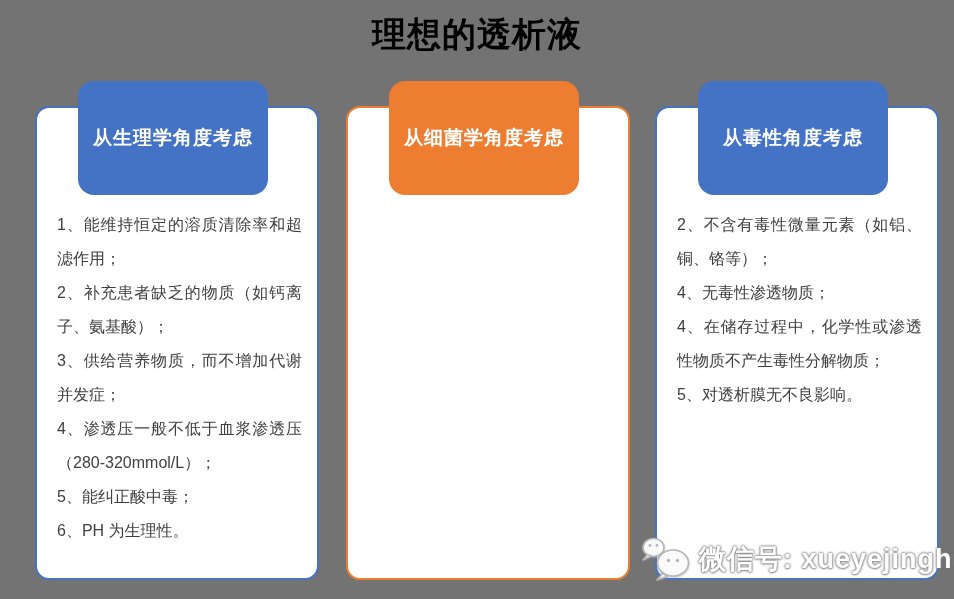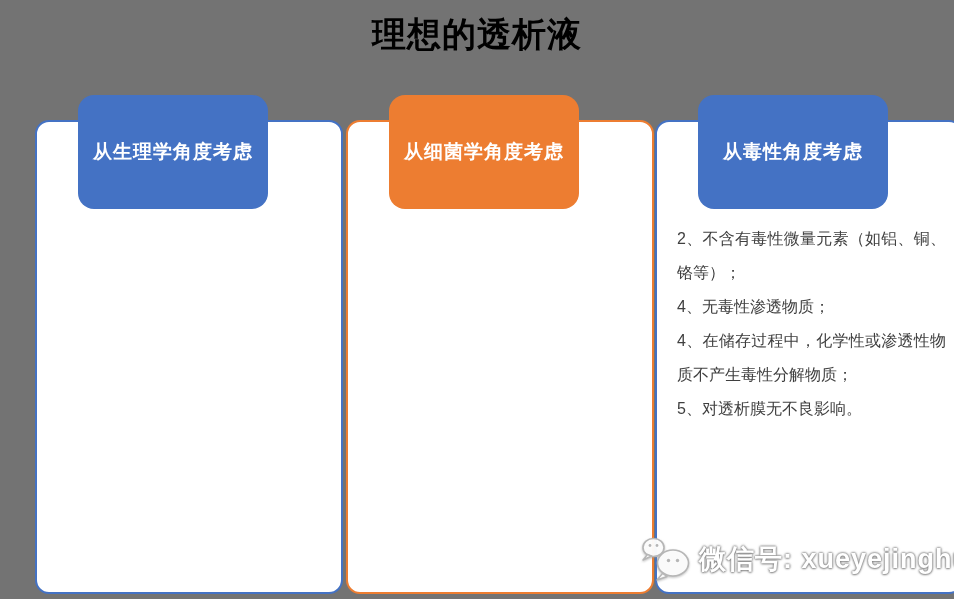--- a/index.html
+++ b/index.html
@@ -6,21 +6,21 @@
   .stage{
     position:relative;width:954px;height:599px;background:#737373;overflow:hidden;
     font-family:"Liberation Sans","DejaVu Sans",sans-serif;
   }
   .page-title{
     position:absolute;top:12px;left:0;width:100%;margin:0;
     text-align:center;font-size:34px;font-weight:bold;color:#000;
     letter-spacing:1px;
   }
   .card{
-    position:absolute;top:120px;width:308px;height:474px;
+    position:absolute;top:106px;width:284px;height:474px;
     box-sizing:border-box;border:2px solid #4472C4;border-radius:14px;
     background:#fff;
   }
   .card-1{left:35px;}
   .card-2{left:346px;}
   .card-3{left:655px;}
   .tab{
     position:absolute;left:41px;top:-27px;width:190px;height:114px;
     border-radius:16px;background:#4472C4;
     display:flex;align-items:center;justify-content:center;
@@ -50,20 +50,28 @@
 <body>
 
 <div class="stage">
 
   <h1 class="page-title">理想的透析液</h1>
 
   <section class="card card-1" style="border-color: rgb(68, 114, 196);">
     <div class="tab" style="background: rgb(68, 114, 196);">
       <span>从生理学角度考虑</span>
     </div>
+    <div class="card-body">
+      <p>1、能维持恒定的溶质清除率和超滤作用；</p>
+      <p>2、补充患者缺乏的物质（如钙离子、氨基酸）；</p>
+      <p>3、供给营养物质，而不增加代谢并发症；</p>
+      <p>4、渗透压一般不低于血浆渗透压（280-320mmol/L）；</p>
+      <p>5、能纠正酸中毒；</p>
+      <p>6、PH 为生理性。</p>
+    </div>
   </section>
 
   <section class="card card-2" style="border-color: rgb(237, 125, 49);">
     <div class="tab" style="background: rgb(237, 125, 49);">
       <span>从细菌学角度考虑</span>
     </div>
   </section>
 
   <section class="card card-3" style="border-color: rgb(68, 114, 196); padding-left: 36px;">
     <div class="tab" style="background: rgb(68, 114, 196);">

